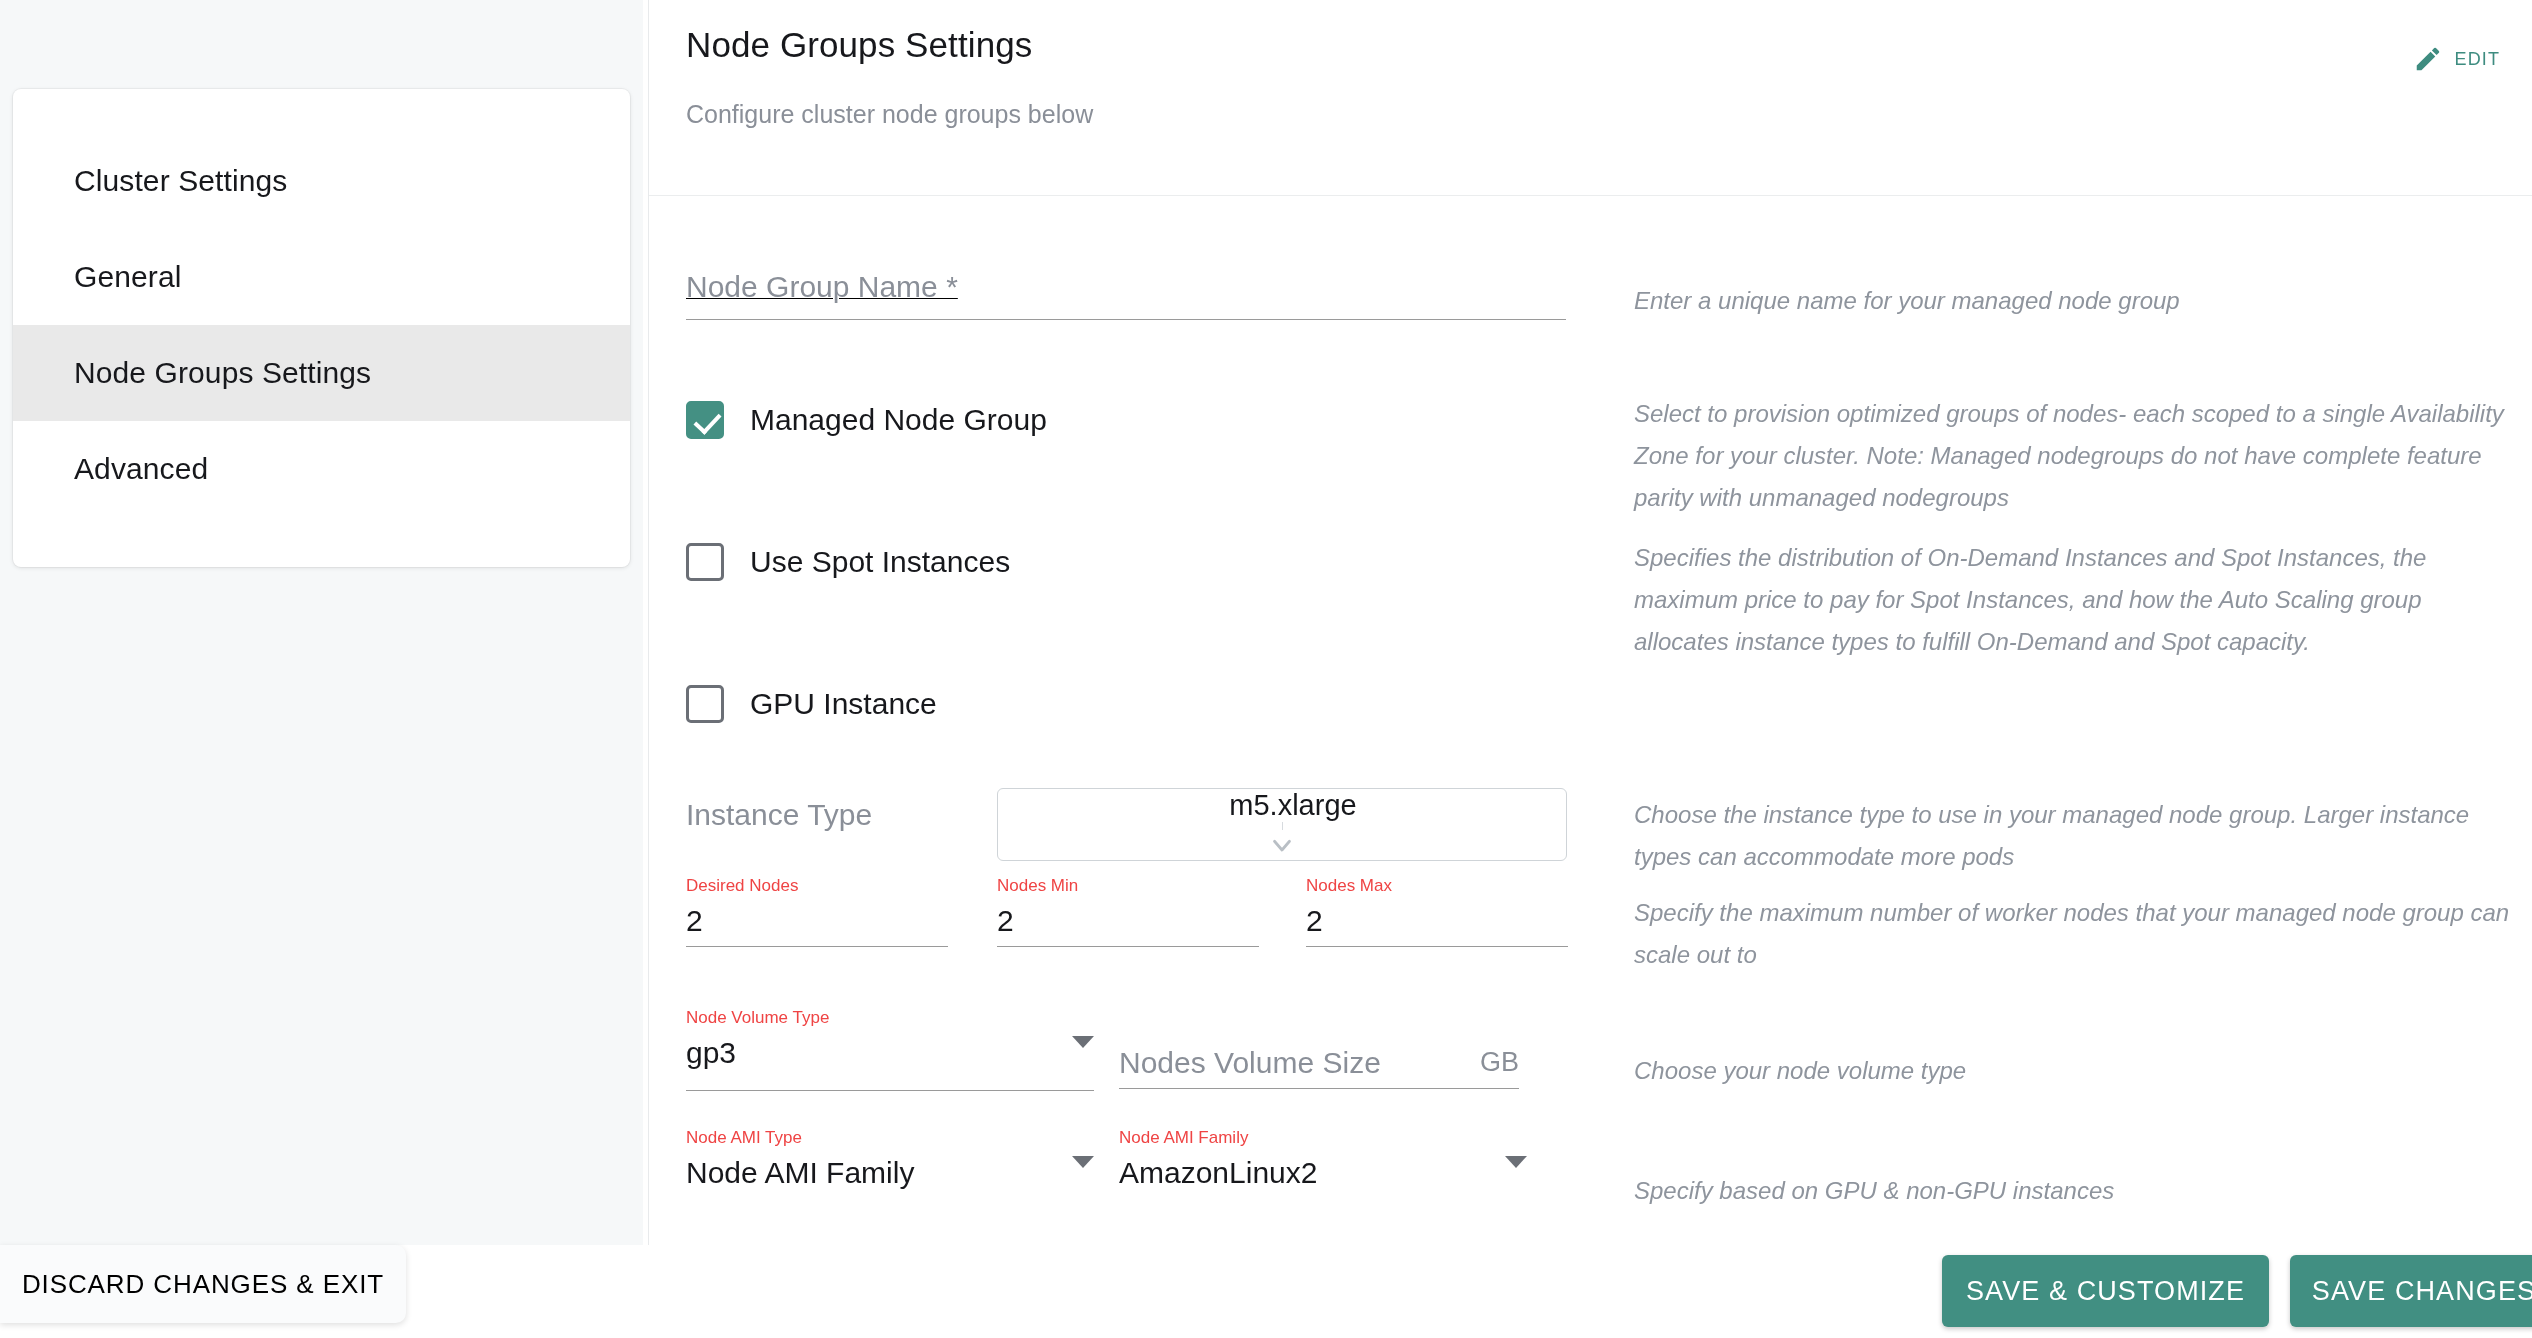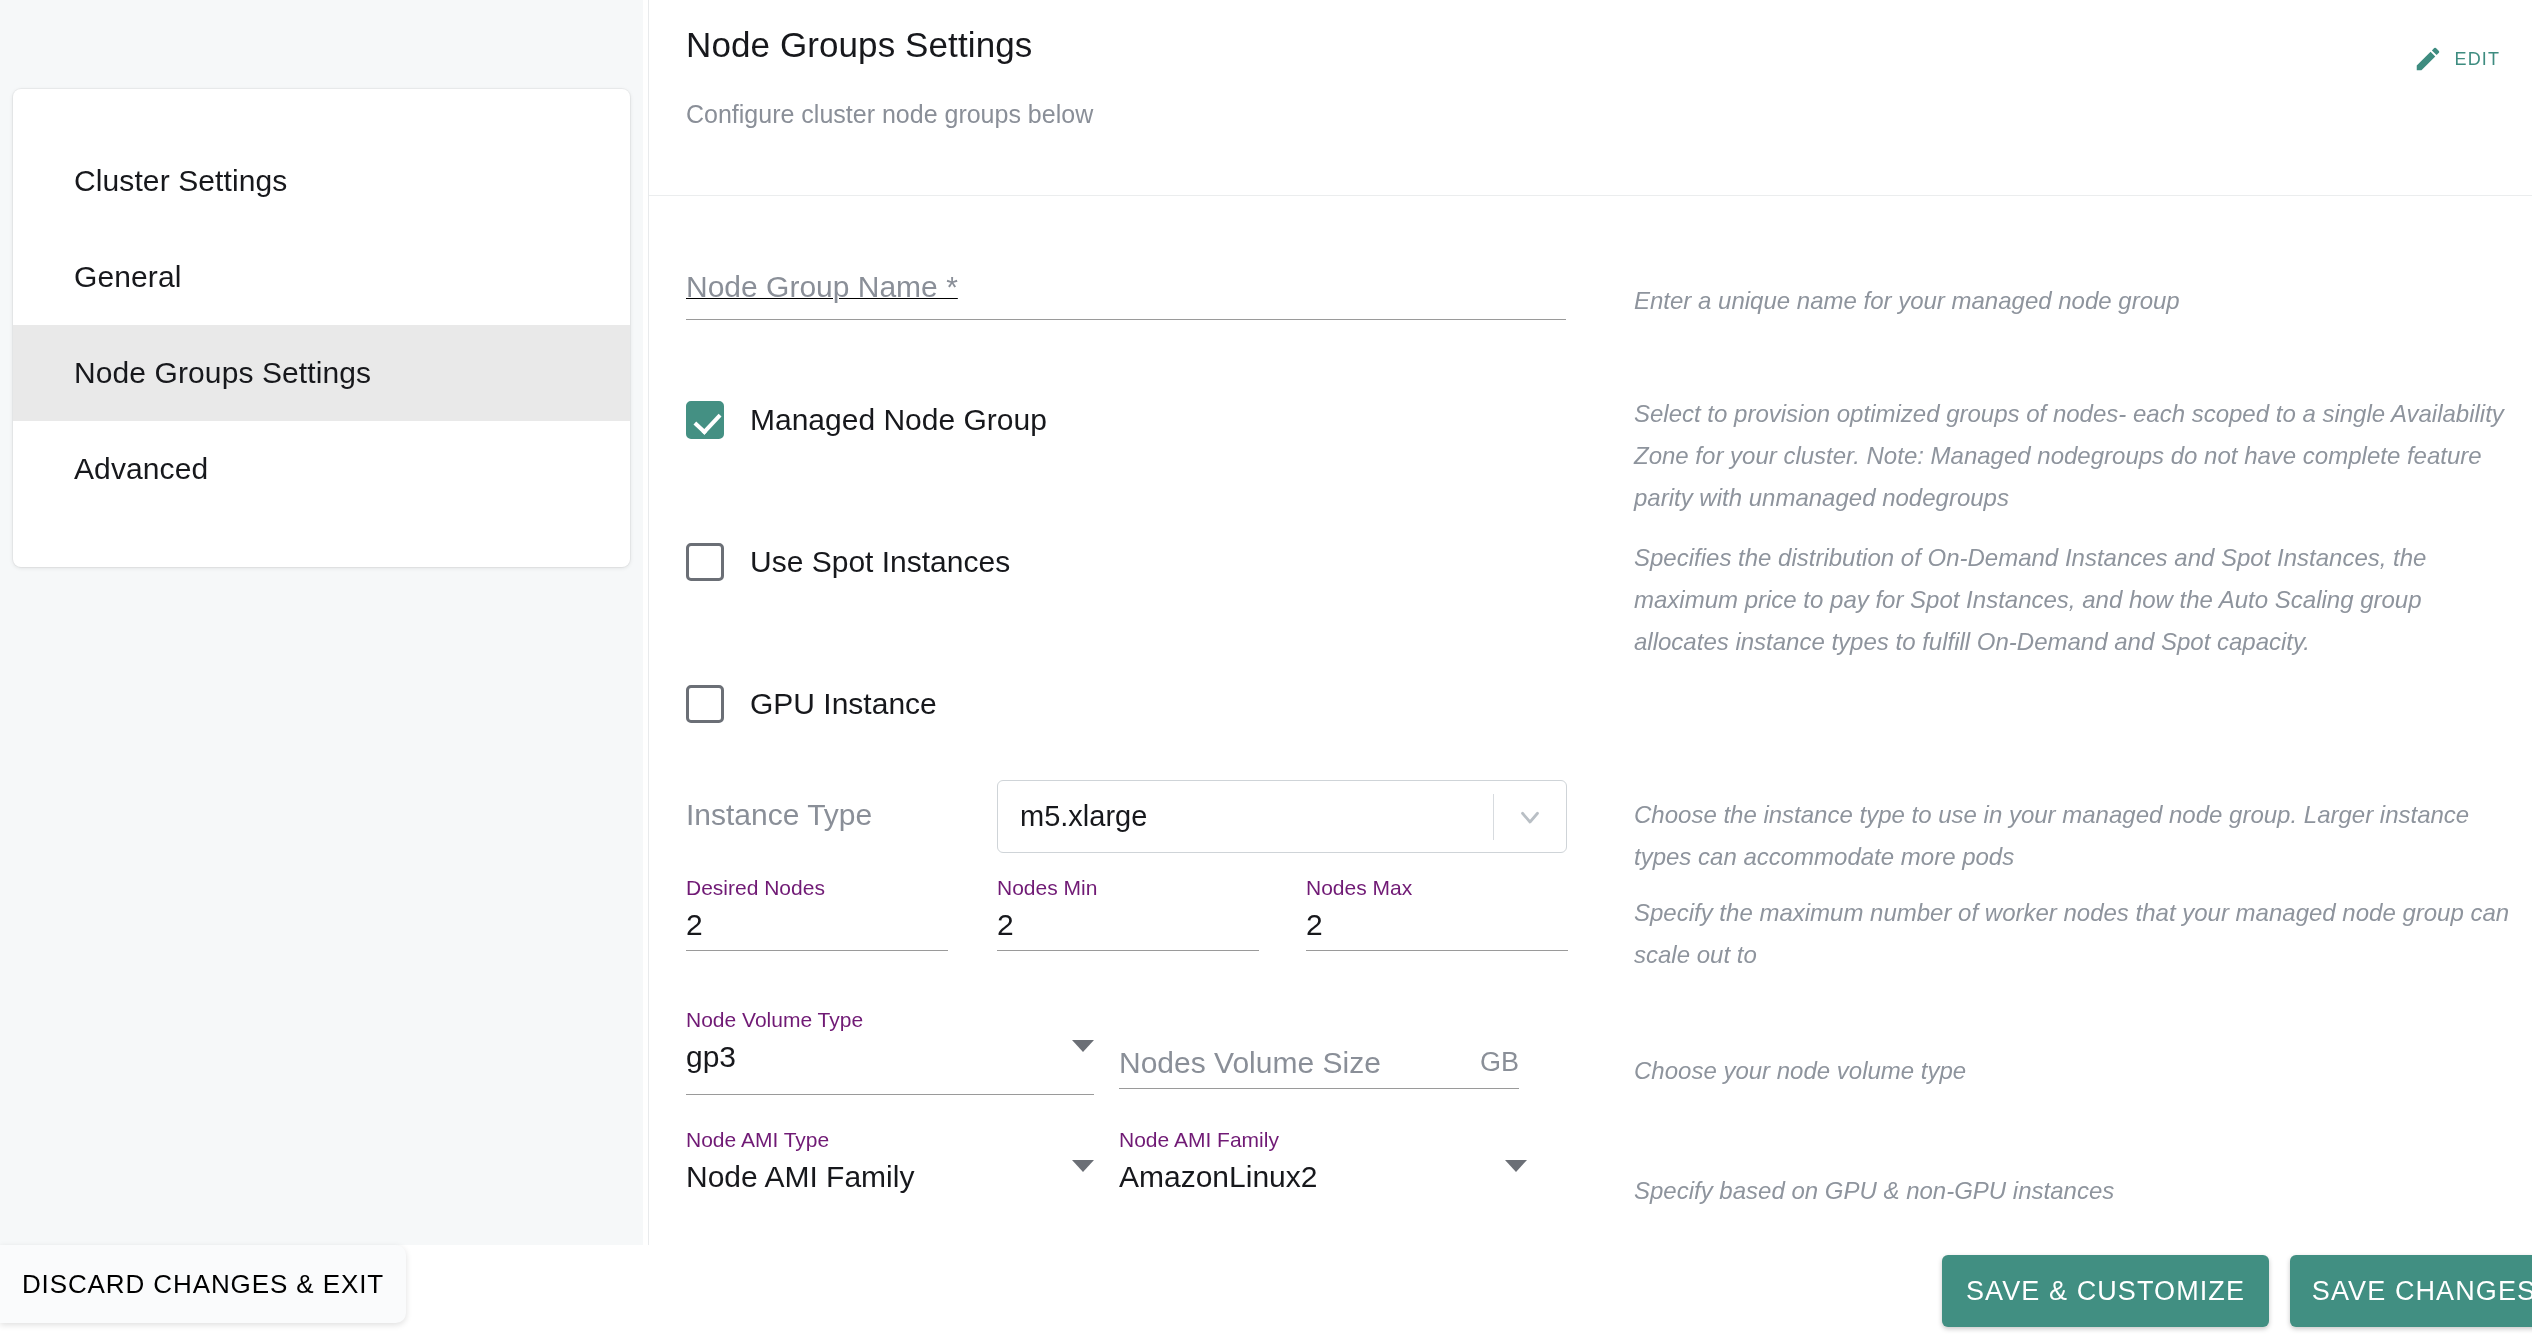--- a/index.html
+++ b/index.html
@@ -114,22 +114,22 @@
   
   .field-underline {
     position: relative;
     border-bottom: 1.5px solid #9a9a9a;
   }
   .field-label-float {
     font-size: 30px;
     color: #8a8f98;
   }
   .small-label {
-    font-size: 21px;
-    color: #701a75;
+    font-size: 17px;
+    color: #ef4444;
     display: block;
     margin-bottom: 8px;
   }
   .field-value {
     font-size: 30px;
     color: #17181c;
   }
 
   
   .cb-row {
@@ -322,21 +322,21 @@
 
       <div class="row" style="top:489px;">
         <div class="lcol cb-row">
           <span class="cb"></span>
           <span class="cb-label">GPU Instance</span>
         </div>
       </div>
 
       <div class="row" style="top:584px;">
         <div class="lcol" style="top:18px; font-size:30px; color:#8a8f98;">Instance Type</div>
-        <div class="lcol select-outline" style="left:348px; top:0;">
+        <div class="lcol select-outline" style="left:348px; top:8px;flex-direction:column;">
           <span class="sv">m5.xlarge</span>
           <span class="divider"></span>
           <span class="chev">
             <svg width="30" height="30" viewBox="0 0 24 24" fill="none" stroke="#b9bfc5" stroke-width="2.2" stroke-linecap="round" stroke-linejoin="round">
               <polyline points="6 9 12 16 18 9"></polyline>
             </svg>
           </span>
         </div>
         <div class="rcol" style="top:14px;">Choose the instance type to use in your managed node group. Larger instance types can accommodate more pods</div>
       </div>

